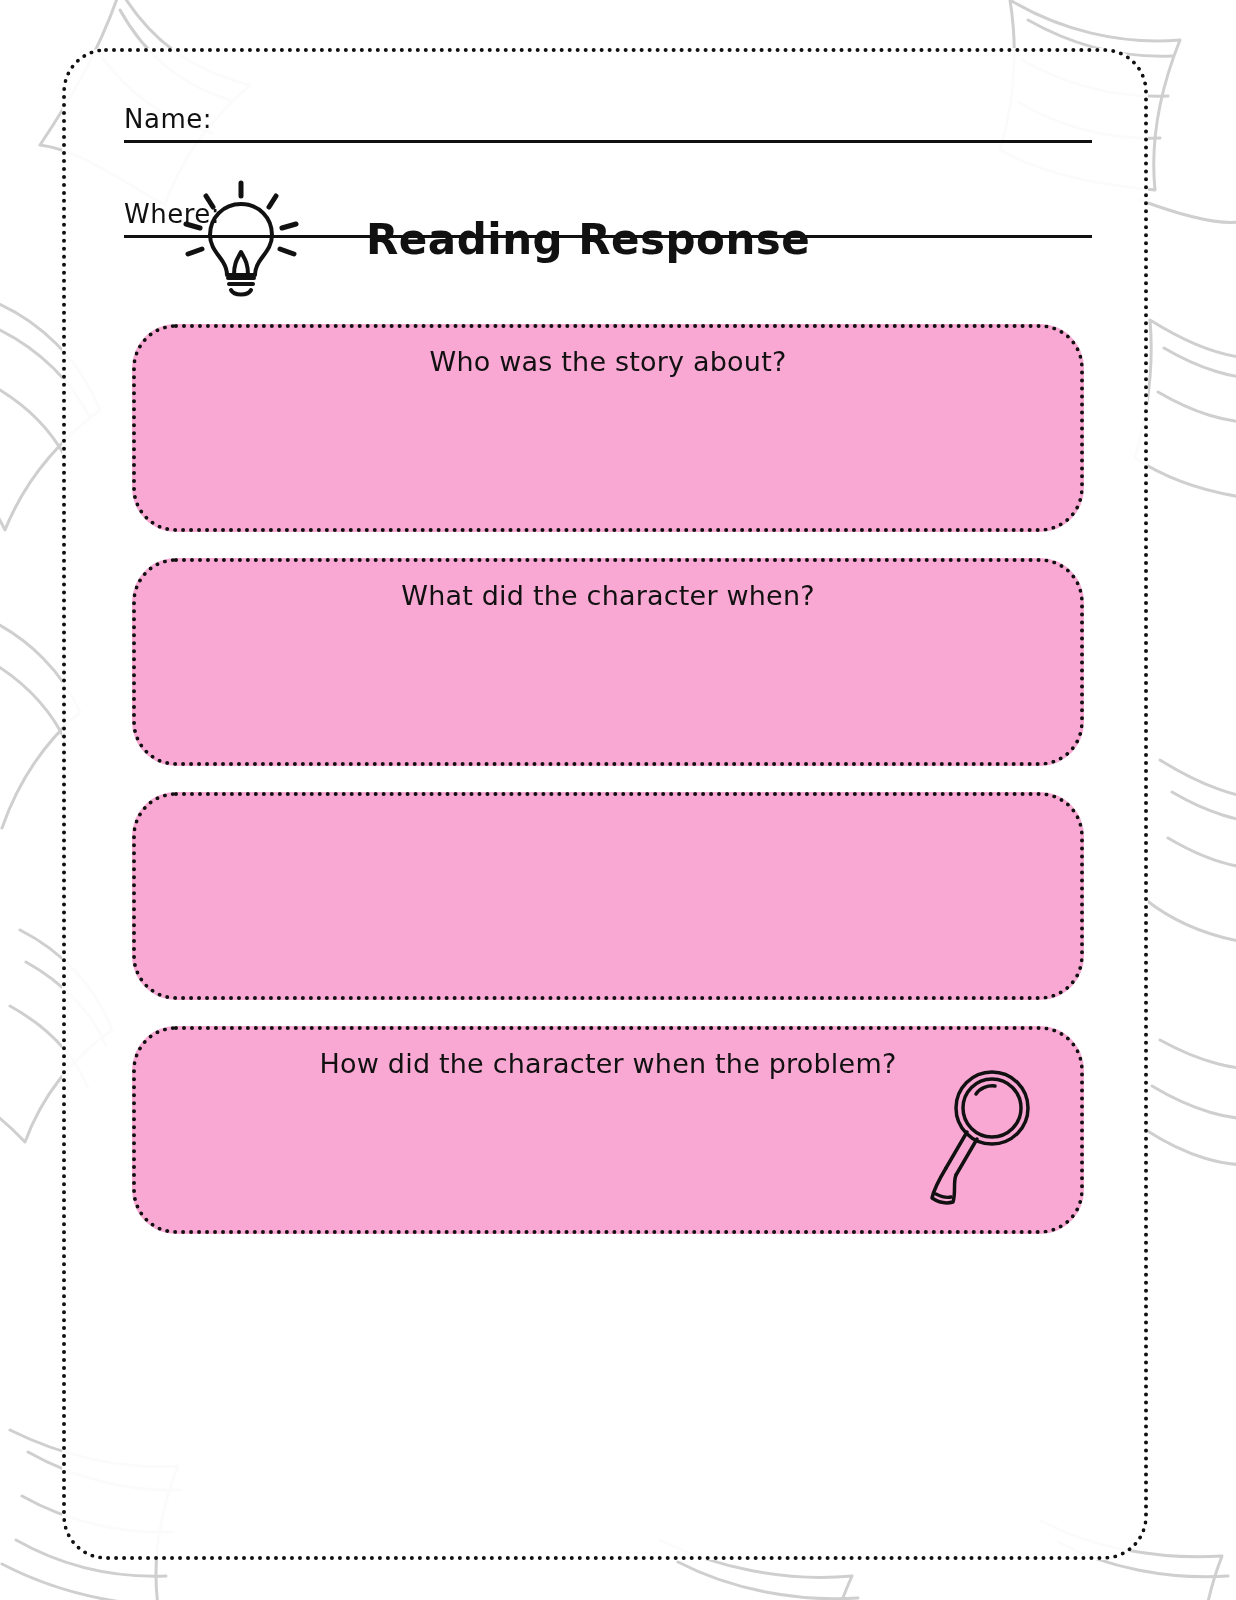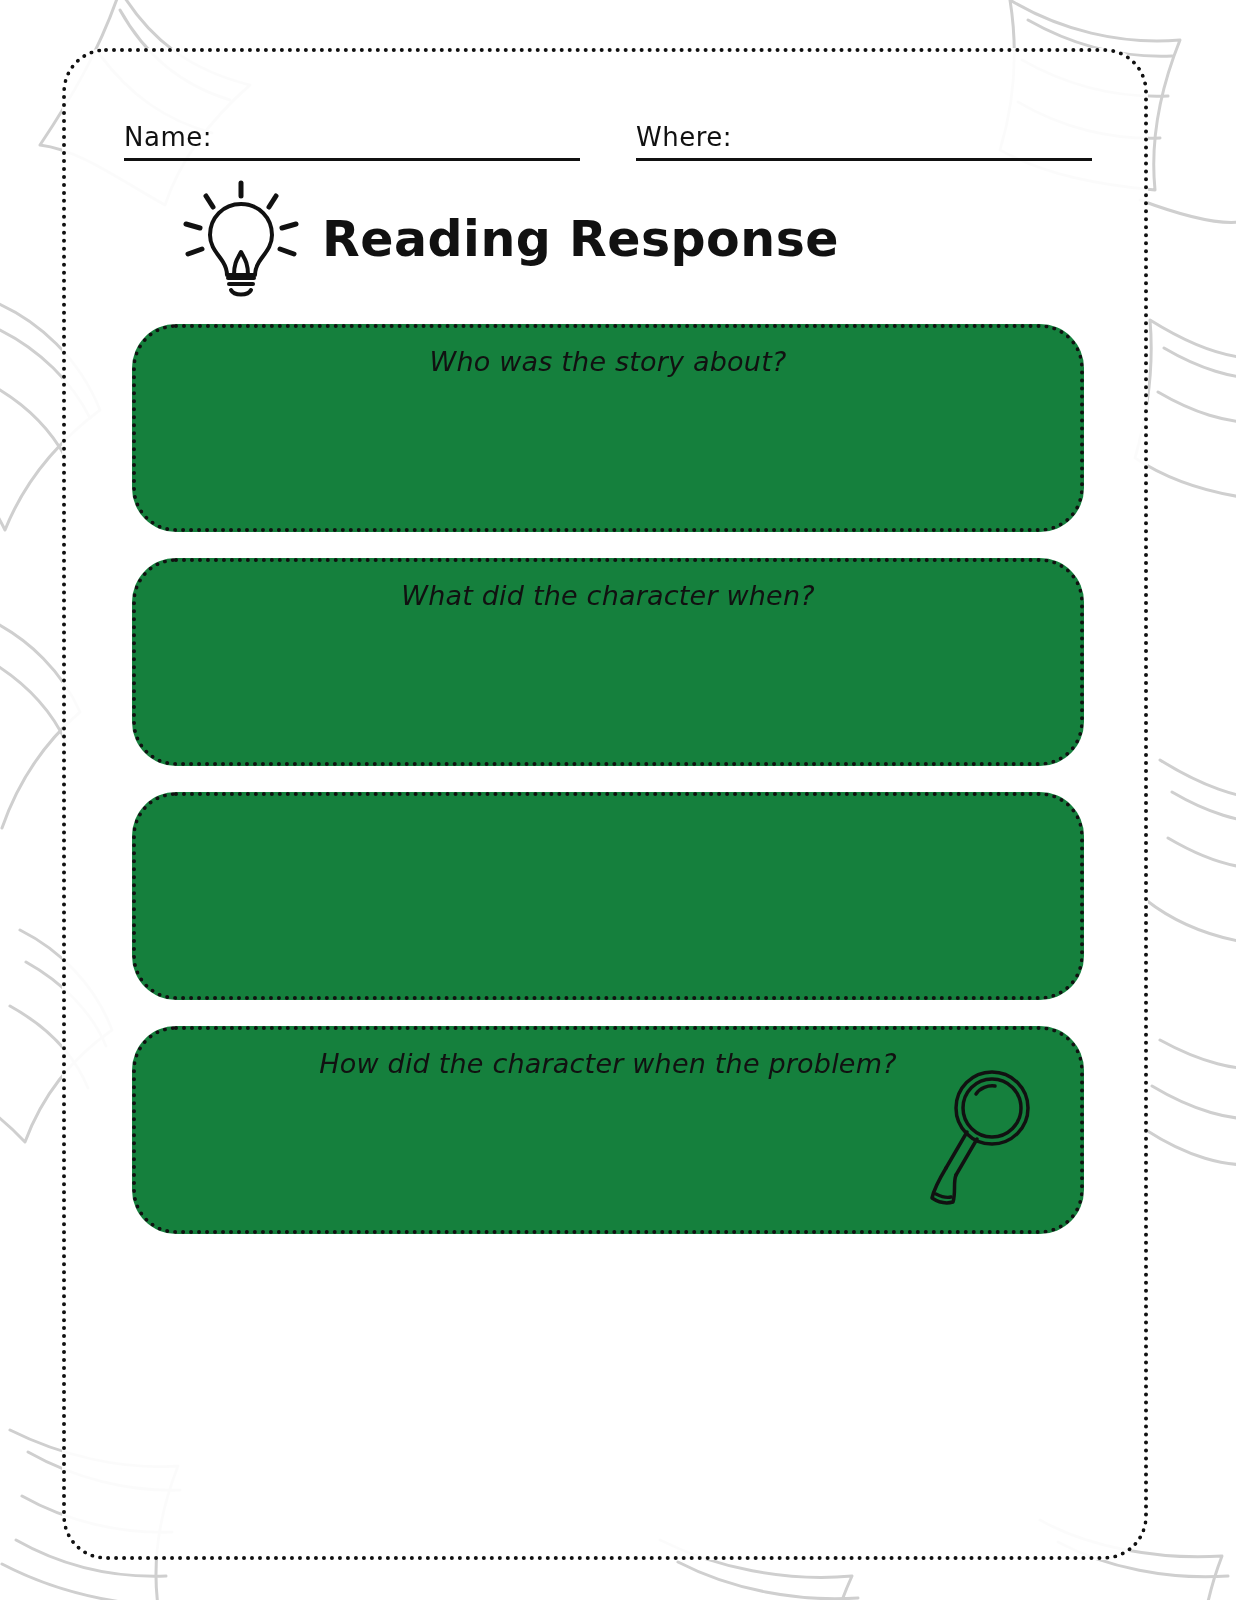--- a/index.html
+++ b/index.html
@@ -39,20 +39,21 @@
   }
 
   
   .meta-row {
     position: absolute;
     left: 58px;
     top: 52px;
     width: 968px;
     display: flex;
     gap: 56px;
+    flex-direction: column;
   }
   .meta-field {
     flex: 1 1 0;
     display: flex;
     align-items: flex-end;
     border-bottom: 3px solid #111111;
     padding-bottom: 6px;
     height: 48px;
   }
   .meta-label {
@@ -71,44 +72,44 @@
     align-items: center;
     gap: 16px;
   }
   .bulb-icon {
     width: 130px;
     height: 130px;
     flex: none;
   }
   .worksheet-title {
     font-family: "DejaVu Sans", sans-serif;
-    font-size: 49px;
+    font-size: 42px;
     font-weight: 700;
     color: #111111;
     letter-spacing: 0.5px;
     white-space: nowrap;
+    margin-left: 44px;
   }
 
   
   .boxes {
     position: absolute;
     left: 66px;
     top: 272px;
     width: 952px;
   }
   .prompt-box {
     position: relative;
     box-sizing: border-box;
     width: 952px;
     height: 208px;
     border: 4px dotted #111111;
     border-radius: 44px;
     margin-bottom: 26px;
-    background: #15803d;
-    font-style: italic;
+    background: #f9a8d4;
   }
   .prompt-label {
     position: absolute;
     top: 18px;
     left: 0;
     width: 100%;
     text-align: center;
     font-family: "DejaVu Sans", sans-serif;
     font-size: 27px;
     color: #111111;

